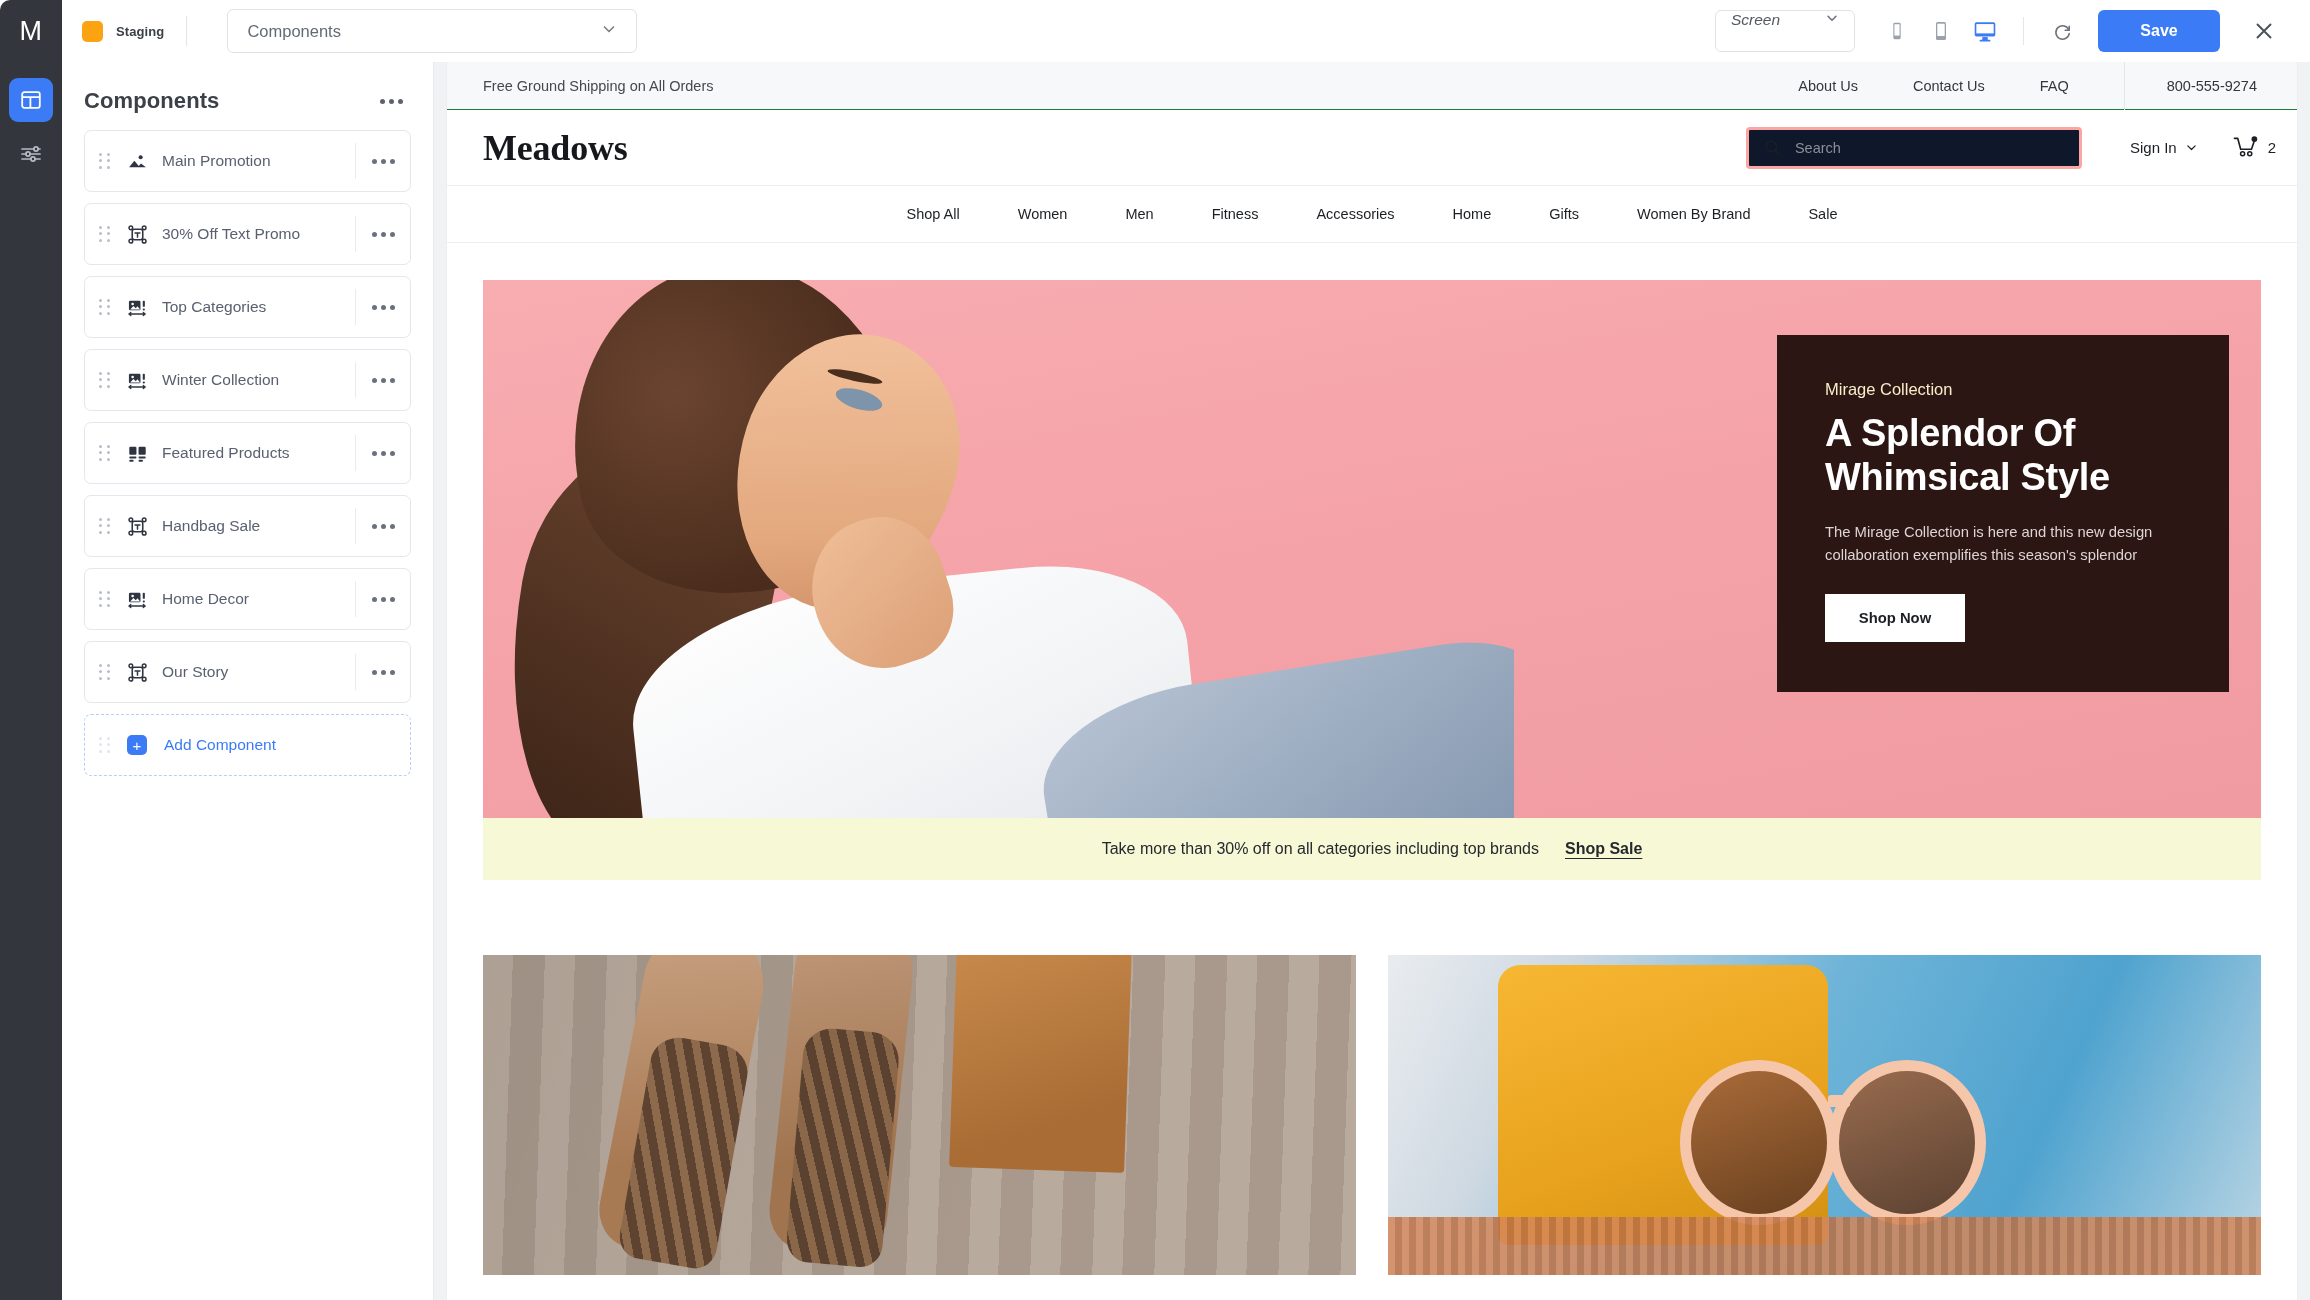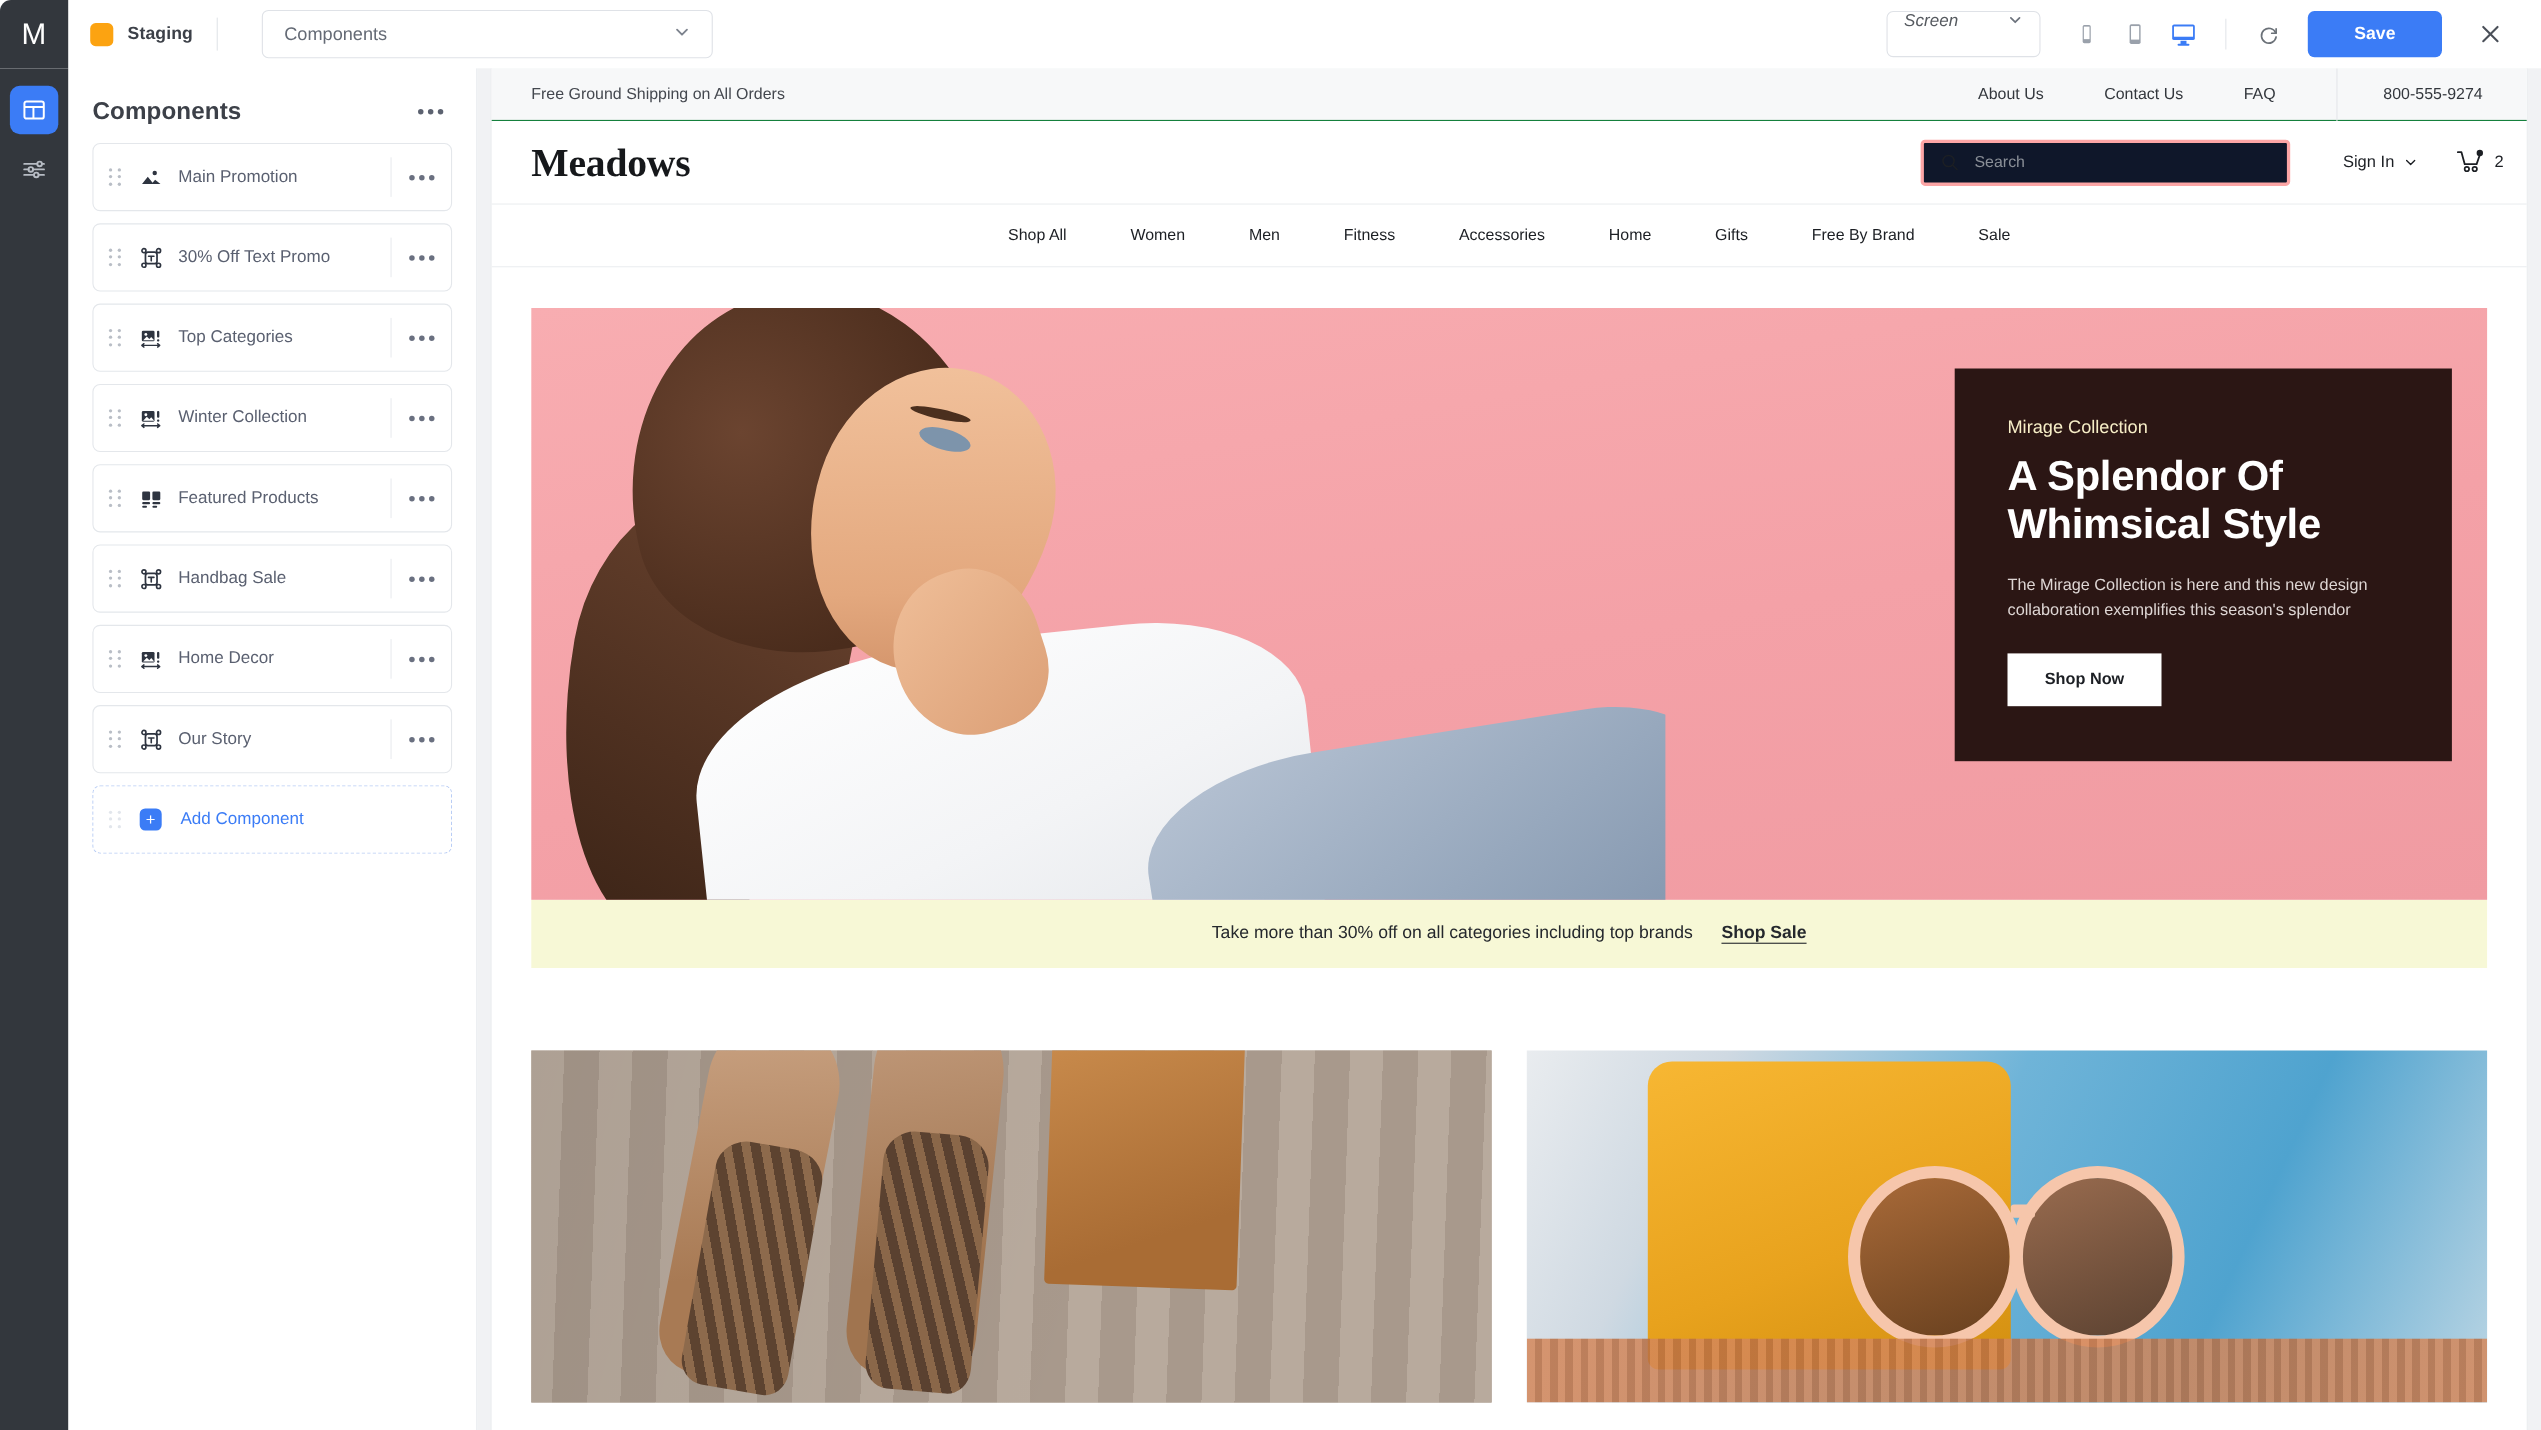--- a/index.html
+++ b/index.html
@@ -33,21 +33,21 @@
   }
   .env-wrap {
     display: flex; align-items: center; gap: 13px;
     margin-left: 20px;
   }
   .env-chip {
     width: 21px; height: 21px; border-radius: 5px;
     background: #fca311; flex: none;
   }
   .env-label {
-    font-size: 16px; font-weight: 700; color: #3c4048;
+    font-size: 13px; font-weight: 700; color: #3c4048;
     letter-spacing: .1px;
   }
   .vdiv {
     width: 1px; height: 30px; background: #e2e5e9;
     margin: 0 22px;
   }
   .store-select {
     width: 410px; height: 44px;
     border: 1px solid #dfe2e7; border-radius: 6px;
     background: #fff;
@@ -767,21 +767,21 @@
     </div>
 
     <div class="sitenav" id="site-nav">
         <a class="navlink">Shop All</a>
         <a class="navlink">Women</a>
         <a class="navlink">Men</a>
         <a class="navlink">Fitness</a>
         <a class="navlink">Accessories</a>
         <a class="navlink">Home</a>
         <a class="navlink">Gifts</a>
-        <a class="navlink">Free By Brand</a>
+        <a class="navlink">Women By Brand</a>
         <a class="navlink">Sale</a>
       </div>
 
     <div class="hero-pad">
       <div class="hero">
         <div class="hero-photo">
           <div class="m-pony"></div>
           <div class="m-shirt"></div>
           <div class="m-denim"></div>
           <div class="m-hair"></div>

